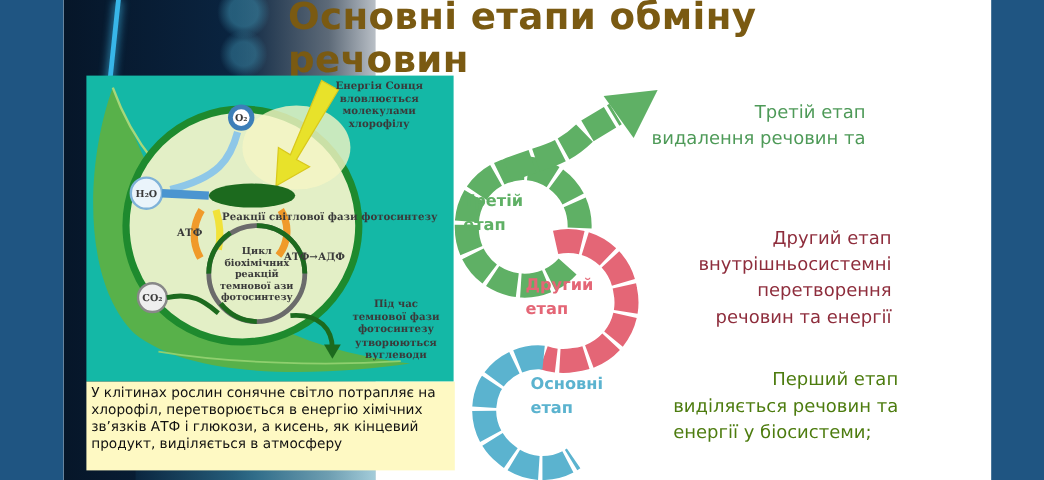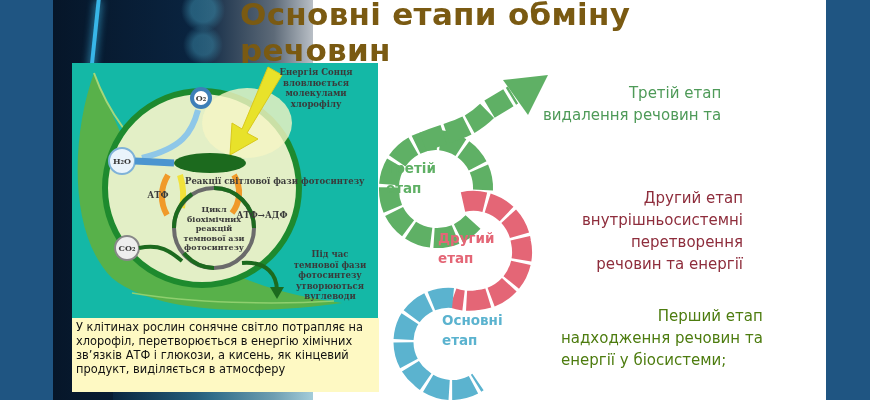--- a/index.html
+++ b/index.html
@@ -176,16 +176,16 @@
     <div>видалення речовин та</div>
   </div>
   <div class="stage-desc stage2">
     <div class="head">Другий етап</div>
     <div>внутрішньосистемні</div>
     <div>перетворення</div>
     <div>речовин та енергії</div>
   </div>
   <div class="stage-desc stage1">
     <div class="head">Перший етап</div>
-    <div>надходження речовин та</div>
+    <div>виділяється речовин та</div>
     <div>енергії у біосистеми;</div>
   </div>
 </div>
 
 </body></html>

